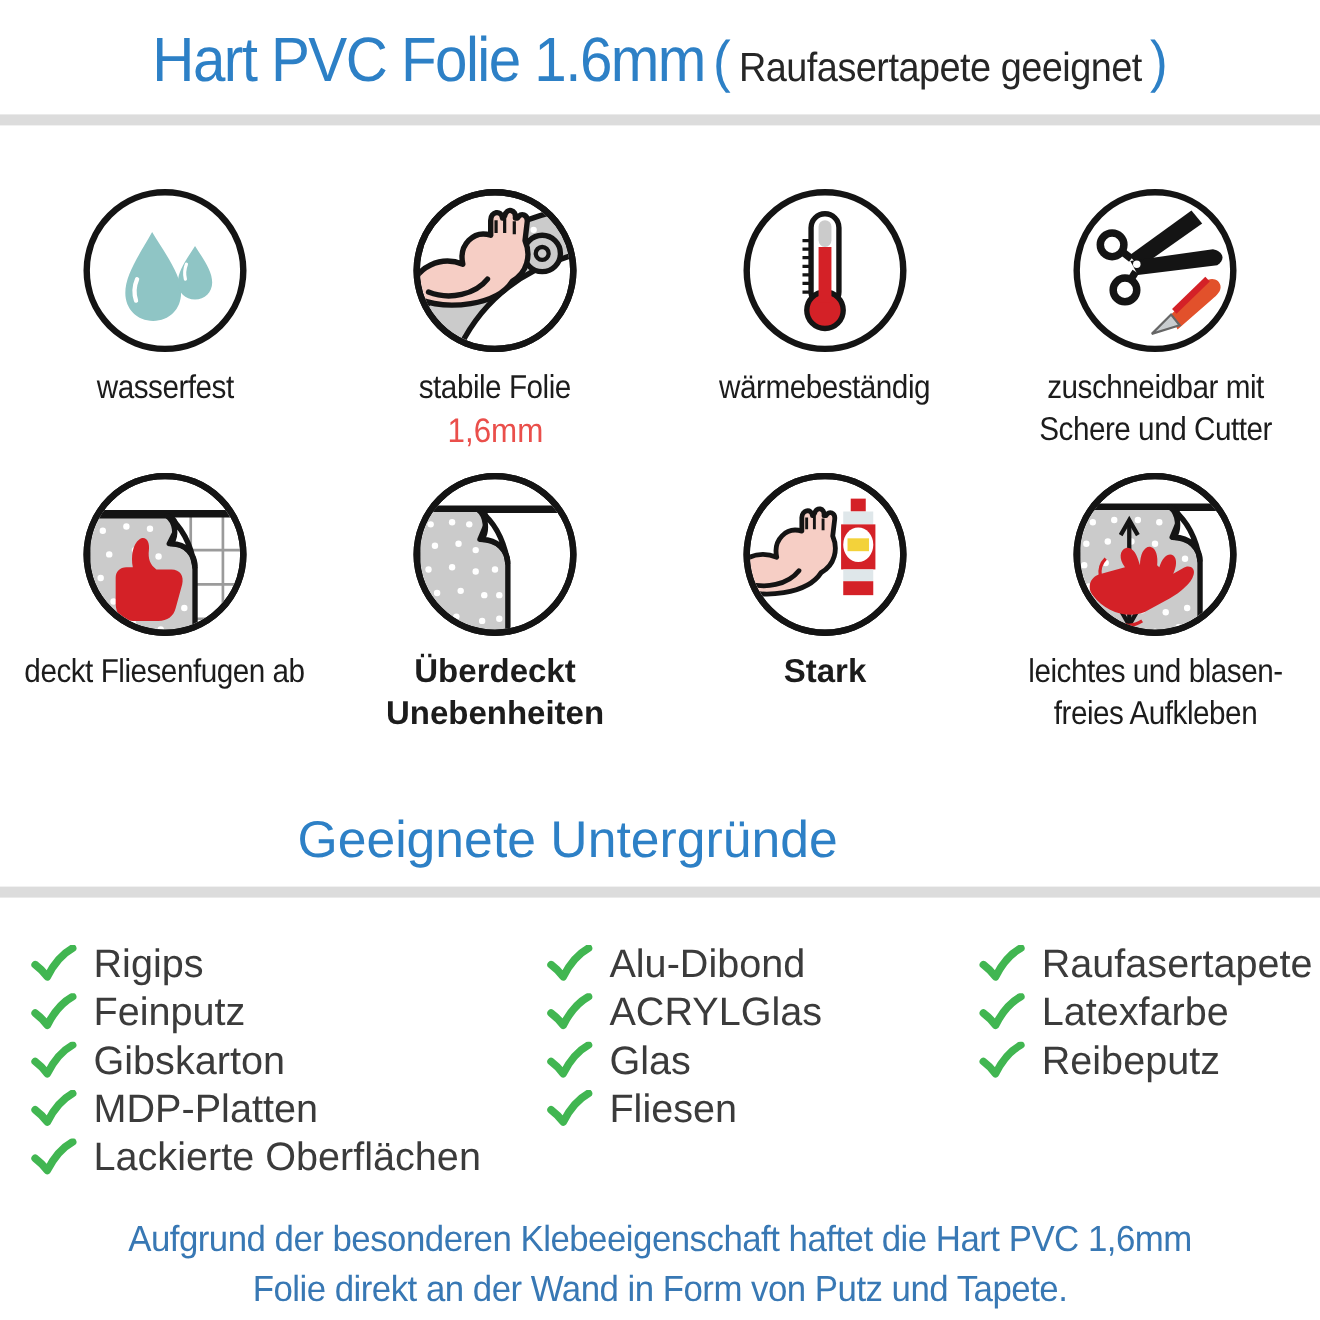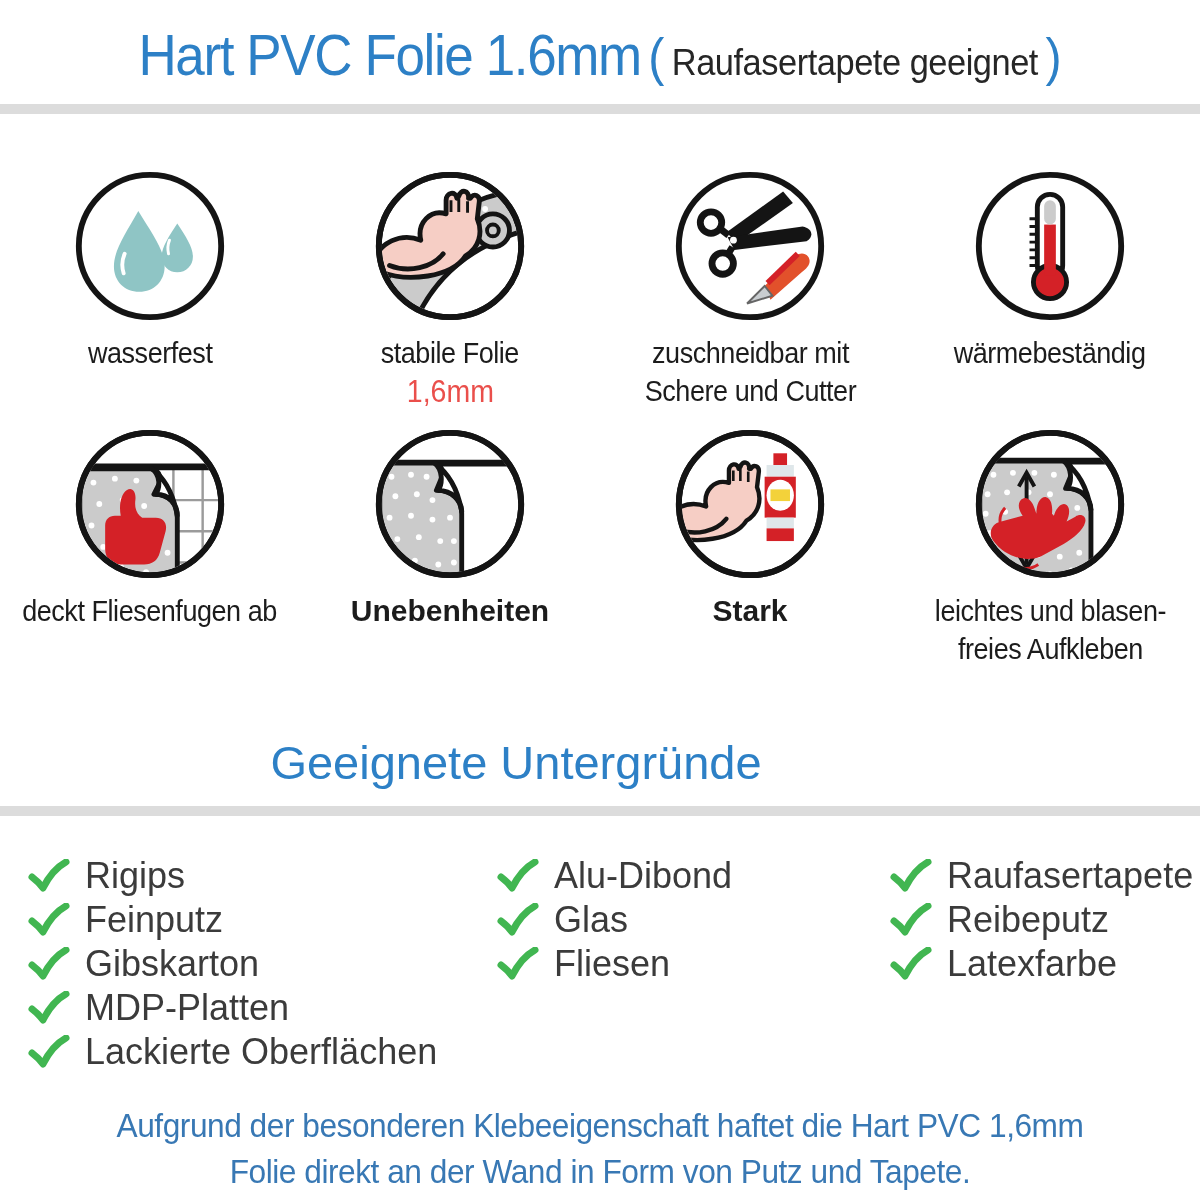--- a/index.html
+++ b/index.html
@@ -114,49 +114,49 @@
     <div class="lbl">
       <span>stabile Folie</span>
       <span></span>
     </div>
     <div class="sub">1,6mm</div>
   </div>
 
   <div class="cell">
     <svg class="badge" viewBox="0 0 160 160">
       <circle class="ring-bg" cx="80" cy="80" r="73"></circle>
+      <rect x="67" y="27" width="26" height="86" rx="13" fill="#fff" style="stroke:var(--outline-black);stroke-width:5"></rect>
+      <circle cx="80" cy="117" r="17" class="redfill" style="stroke:var(--outline-black);stroke-width:5"></circle>
+      <rect x="74" y="58" width="12" height="52" class="redfill"></rect>
+      <rect x="74" y="33" width="12" height="25" rx="6" style="fill:var(--foil-gray)"></rect>
+      <path d="M59 52 H67 M59 60 H67 M59 68 H67 M59 76 H67 M59 84 H67 M59 92 H67 M59 100 H67" style="stroke:var(--outline-black);stroke-width:3" fill="none"></path>
+    </svg>
+    <div class="lbl">
+      <span>wärmebeständig</span>
+      <span></span>
+    </div>
+  </div>
+
+  <div class="cell">
+    <svg class="badge" viewBox="0 0 160 160">
+      <circle class="ring-bg" cx="80" cy="80" r="73"></circle>
       <path class="blk" d="M56 66 L114 24 L124 36 L66 77 Z"></path>
       <path class="blk" d="M57 71 L134 60 C144 62 146 70 138 75 L64 84 Z"></path>
       <circle cx="40" cy="56" r="11" fill="none" style="stroke:var(--outline-black);stroke-width:7"></circle>
       <path d="M49 62 L58 69" style="stroke:var(--outline-black);stroke-width:7" fill="none"></path>
       <circle cx="52" cy="98" r="11" fill="none" style="stroke:var(--outline-black);stroke-width:7"></circle>
       <path d="M57 89 L62 81" style="stroke:var(--outline-black);stroke-width:7" fill="none"></path>
       <circle cx="63" cy="74" r="3.5" fill="#fff"></circle>
       <path d="M95 121 L126 91 C132 85 140 88 141 94 C142 99 138 103 133 107 L101 135 Z" style="fill:var(--cutter-orange)"></path>
       <path d="M98 118 L129 88" style="stroke:var(--badge-red);stroke-width:6" fill="none"></path>
       <path d="M95 121 L77 139 L103 131 Z" fill="#c9cdd0" stroke="#666" stroke-width="2"></path>
     </svg>
     <div class="lbl">
       <span>zuschneidbar mit</span>
       <span>Schere und Cutter</span>
-    </div>
-  </div>
-
-  <div class="cell">
-    <svg class="badge" viewBox="0 0 160 160">
-      <circle class="ring-bg" cx="80" cy="80" r="73"></circle>
-      <rect x="67" y="27" width="26" height="86" rx="13" fill="#fff" style="stroke:var(--outline-black);stroke-width:5"></rect>
-      <circle cx="80" cy="117" r="17" class="redfill" style="stroke:var(--outline-black);stroke-width:5"></circle>
-      <rect x="74" y="58" width="12" height="52" class="redfill"></rect>
-      <rect x="74" y="33" width="12" height="25" rx="6" style="fill:var(--foil-gray)"></rect>
-      <path d="M59 52 H67 M59 60 H67 M59 68 H67 M59 76 H67 M59 84 H67 M59 92 H67 M59 100 H67" style="stroke:var(--outline-black);stroke-width:3" fill="none"></path>
-    </svg>
-    <div class="lbl">
-      <span>wärmebeständig</span>
-      <span></span>
     </div>
   </div>
 
   <div class="cell">
     <svg class="badge" viewBox="0 0 160 160">
       <defs>
           <clipPath id="cp5">
             <circle cx="80" cy="80" r="70"></circle>
           </clipPath>
         </defs>
@@ -226,20 +226,21 @@
             <circle cx="44" cy="138" r="3"></circle>
             <circle cx="68" cy="142" r="3"></circle>
             <circle cx="84" cy="140" r="3"></circle>
           <circle cx="30" cy="152" r="3"></circle>
             <circle cx="56" cy="154" r="3"></circle>
         </g>
       </g>
       <circle class="ring" cx="80" cy="80" r="73"></circle>
     </svg>
     <div class="lbl wide">
+      <span>Überdeckt</span>
       <span>Unebenheiten</span>
     </div>
   </div>
 
   <div class="cell">
     <svg class="badge" viewBox="0 0 160 160">
       <defs>
           <clipPath id="cp7">
             <circle cx="80" cy="80" r="70"></circle>
           </clipPath>
@@ -361,20 +362,26 @@
   <li class="check-item">
       <svg class="tick" viewBox="0 0 42 34">
         <path d="M4 18 C8 21 12 25 15 29 C21 17 29 8 38 3"></path>
       </svg>
       <span>Alu-Dibond</span>
     </li>
   <li class="check-item">
       <svg class="tick" viewBox="0 0 42 34">
         <path d="M4 18 C8 21 12 25 15 29 C21 17 29 8 38 3"></path>
       </svg>
+      <span>ACRYLGlas</span>
+    </li>
+  <li class="check-item">
+      <svg class="tick" viewBox="0 0 42 34">
+        <path d="M4 18 C8 21 12 25 15 29 C21 17 29 8 38 3"></path>
+      </svg>
       <span>Glas</span>
     </li>
   <li class="check-item">
       <svg class="tick" viewBox="0 0 42 34">
         <path d="M4 18 C8 21 12 25 15 29 C21 17 29 8 38 3"></path>
       </svg>
       <span>Fliesen</span>
     </li>
 </ul>
 
@@ -382,26 +389,26 @@
   <li class="check-item">
       <svg class="tick" viewBox="0 0 42 34">
         <path d="M4 18 C8 21 12 25 15 29 C21 17 29 8 38 3"></path>
       </svg>
       <span>Raufasertapete</span>
     </li>
   <li class="check-item">
       <svg class="tick" viewBox="0 0 42 34">
         <path d="M4 18 C8 21 12 25 15 29 C21 17 29 8 38 3"></path>
       </svg>
+      <span>Latexfarbe</span>
+    </li>
+  <li class="check-item">
+      <svg class="tick" viewBox="0 0 42 34">
+        <path d="M4 18 C8 21 12 25 15 29 C21 17 29 8 38 3"></path>
+      </svg>
       <span>Reibeputz</span>
-    </li>
-  <li class="check-item">
-      <svg class="tick" viewBox="0 0 42 34">
-        <path d="M4 18 C8 21 12 25 15 29 C21 17 29 8 38 3"></path>
-      </svg>
-      <span>Latexfarbe</span>
     </li>
 </ul>
 
 <div class="note">
   <div>Aufgrund der besonderen Klebeeigenschaft haftet die Hart PVC 1,6mm</div>
   <div>Folie direkt an der Wand in Form von Putz und Tapete.</div>
 </div>
 
 </body></html>

